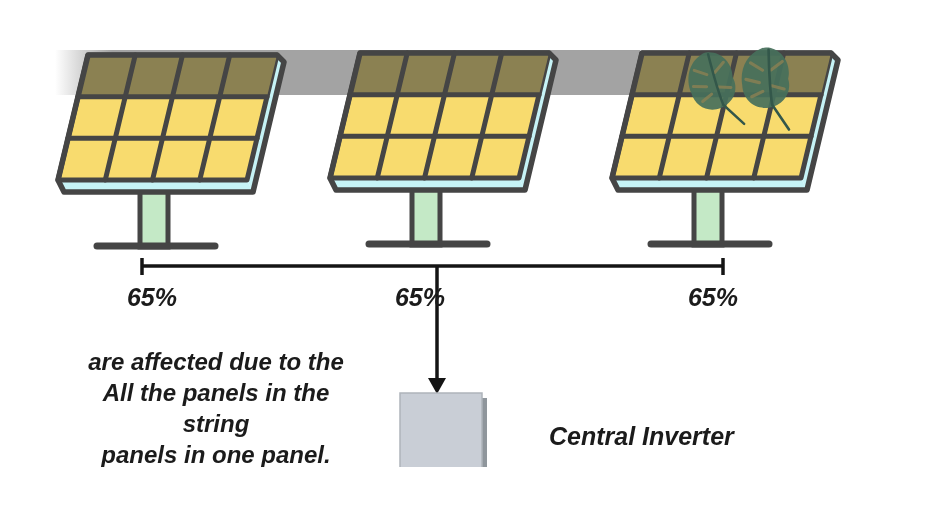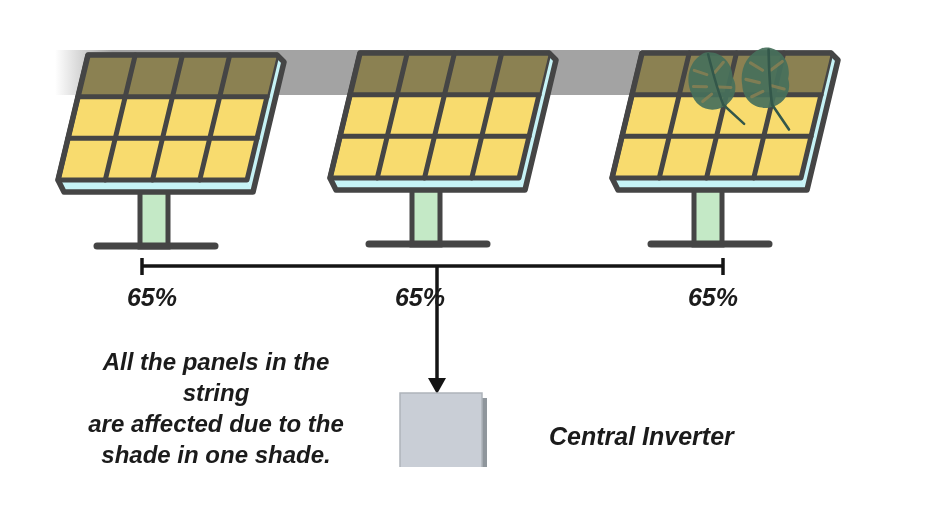--- a/index.html
+++ b/index.html
@@ -98,19 +98,19 @@
       <rect x="405" y="398" width="82" height="80" fill="var(--inverter-shadow)"></rect>
       <rect x="400" y="393" width="82" height="80" fill="var(--inverter-fill)" stroke="#AEB4BA" stroke-width="1.5"></rect>
     </g>
   </svg>
 
   <div class="txt pct" style="left:112px;">65%</div>
   <div class="txt pct" style="left:380px;">65%</div>
   <div class="txt pct" style="left:673px;">65%</div>
 
   <div class="txt caption">
+    <div>are affected due to the</div>
     <div>All the panels in the string</div>
-    <div>are affected due to the</div>
-    <div>shade in one shade.</div>
+    <div>panels in one panel.</div>
   </div>
 
   <div class="txt inv-label">Central Inverter</div>
 </div>
 
 </body></html>

